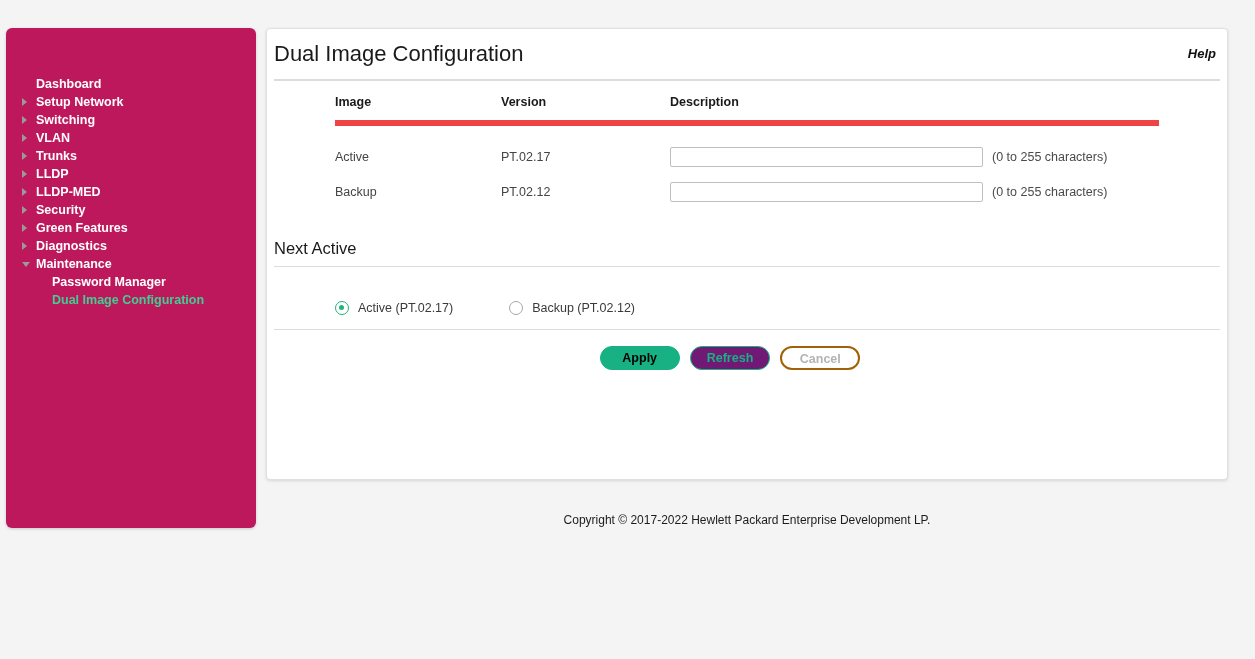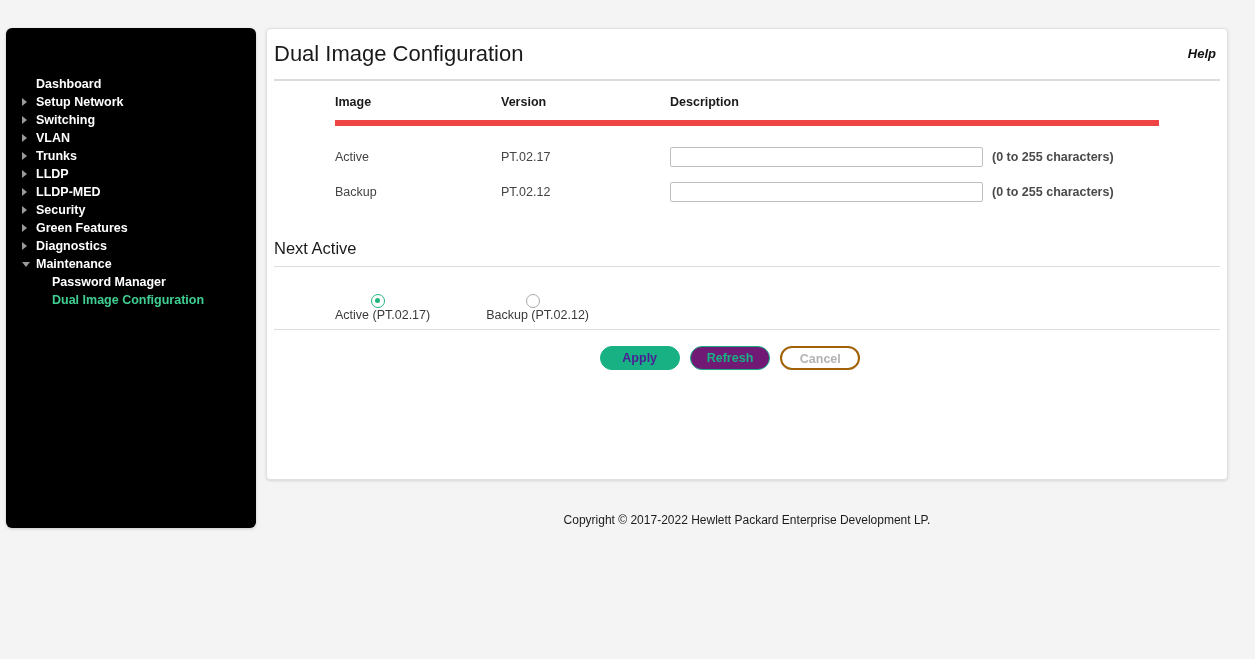--- a/index.html
+++ b/index.html
@@ -21,21 +21,21 @@
     height: 659px;
   }
 
   
   .sidebar {
     position: absolute;
     left: 6px;
     top: 28px;
     width: 250px;
     height: 500px;
-    background: #000000;
+    background: #be185d;
     border-radius: 6px;
     box-shadow: 0 1px 3px rgba(0,0,0,0.18);
     padding-top: 47px;
     box-sizing: border-box;
   }
   .nav-item {
     position: relative;
     display: flex;
     align-items: center;
     height: 18px;
@@ -175,38 +175,36 @@
     color: #333;
     padding: 0 4px;
     box-sizing: border-box;
     outline: none;
   }
   .hint {
     font-size: 12.5px;
     color: #4a4a4a;
     margin-left: 9px;
     white-space: nowrap;
-    font-weight: bold;
   }
 
   
   .radio-row {
     display: flex;
     align-items: center;
     padding: 26px 0 0 68px;
     height: 56px;
     box-sizing: border-box;
   }
   .radio-opt {
     display: flex;
     align-items: center;
     cursor: pointer;
     font-size: 12.5px;
     color: #3a3a3a;
-    flex-direction: column;
   }
   .radio-opt + .radio-opt { margin-left: 56px; }
   .radio-mark {
     width: 14px;
     height: 14px;
     border-radius: 50%;
     border: 1.6px solid #a8a8a8;
     background: #fff;
     box-sizing: border-box;
     margin-right: 9px;
@@ -249,21 +247,21 @@
     box-sizing: border-box;
     cursor: pointer;
     padding: 0 16px;
     min-width: 80px;
     line-height: 22px;
     text-align: center;
   }
   .btn-primary {
     background: #17b183;
     border: 1px solid #17b183;
-    color: #4c1d95;
+    color: #000000;
   }
   .btn-secondary {
     background: #701a75;
     border: 1.4px solid #17b183;
     color: #17b183;
   }
   .btn-disabled {
     background: #ffffff;
     border: 2px solid #a16207;
     color: #b3b3b3;

